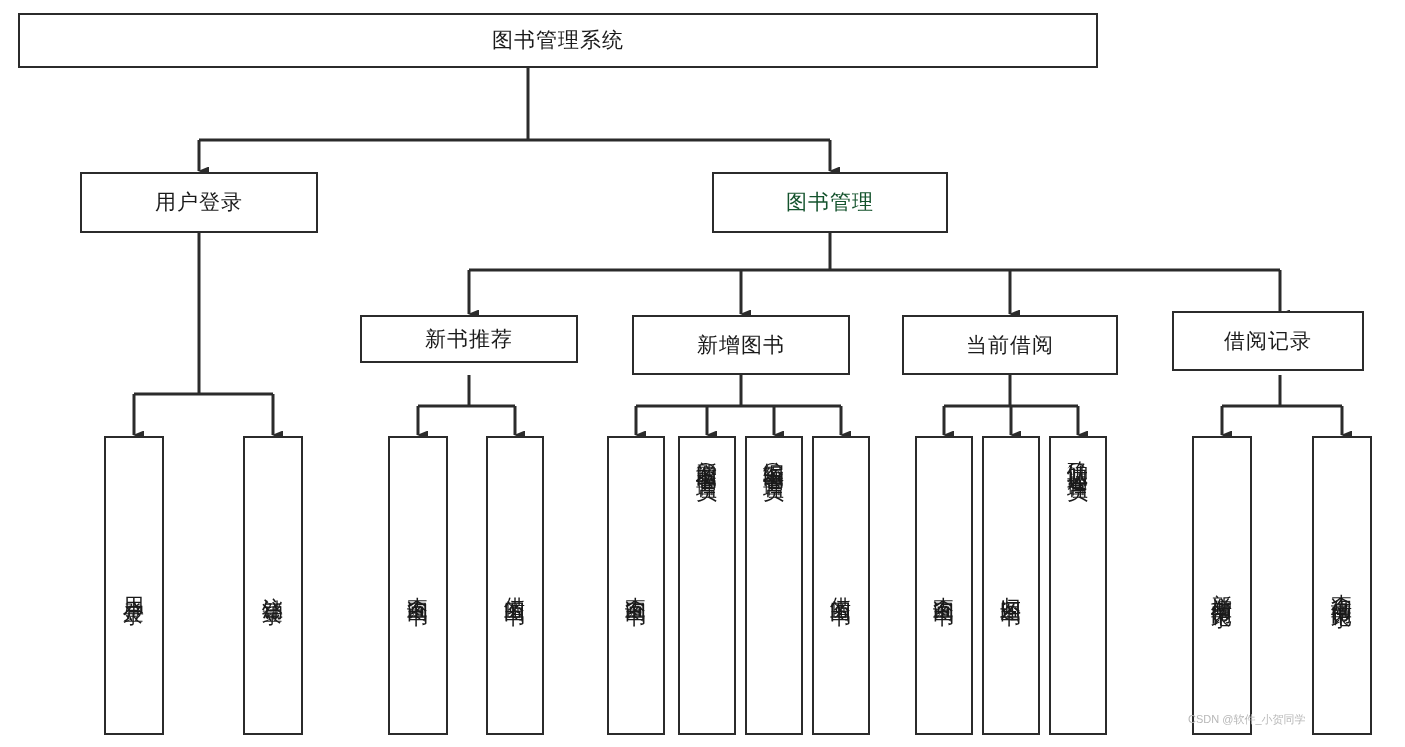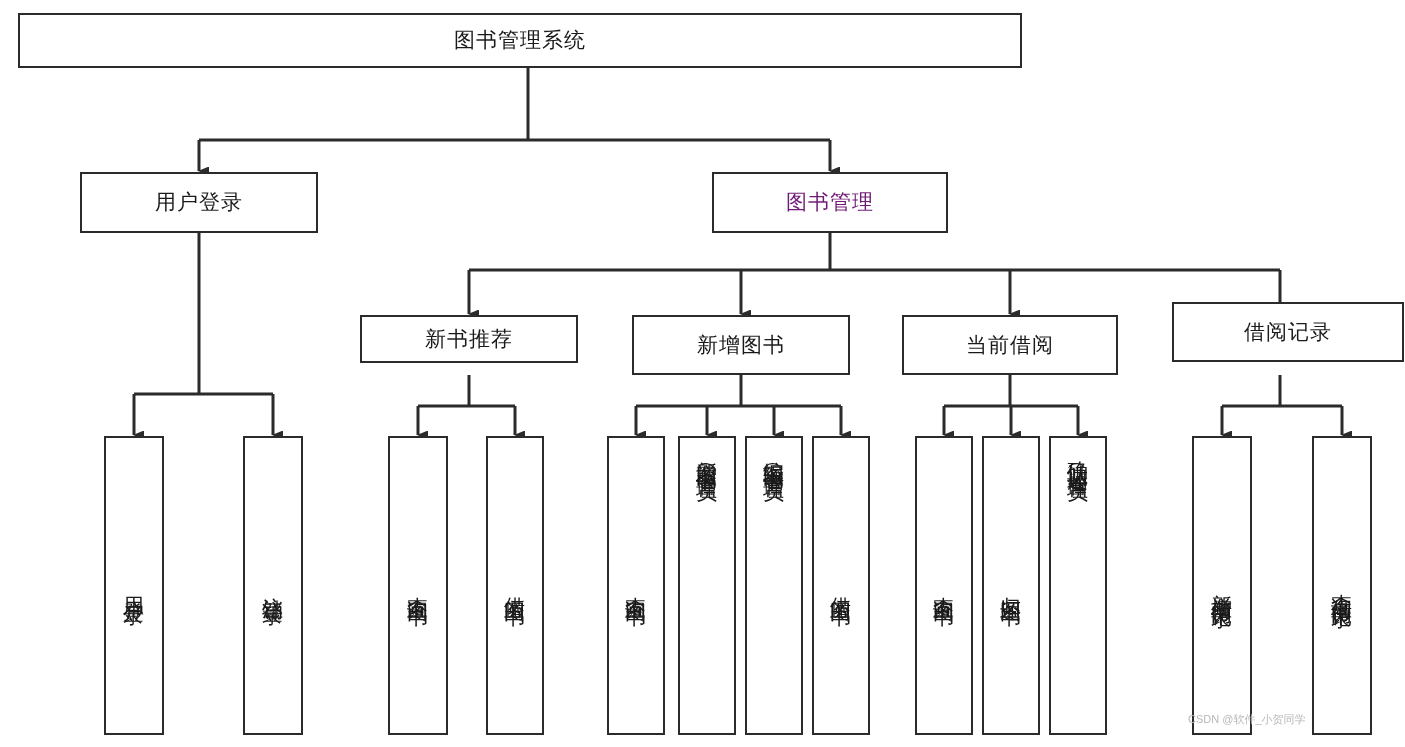--- a/index.html
+++ b/index.html
@@ -112,39 +112,39 @@
         <line x1="1011" y1="406" x2="1011" y2="435" stroke="#2b2b2b" stroke-width="3" marker-end="url(#arrowhead)"></line>
         <line x1="1078" y1="406" x2="1078" y2="435" stroke="#2b2b2b" stroke-width="3" marker-end="url(#arrowhead)"></line>
         <line x1="1280" y1="375" x2="1280" y2="406" stroke="#2b2b2b" stroke-width="3"></line>
         <line x1="1222" y1="406" x2="1342" y2="406" stroke="#2b2b2b" stroke-width="3"></line>
         <line x1="1222" y1="406" x2="1222" y2="435" stroke="#2b2b2b" stroke-width="3" marker-end="url(#arrowhead)"></line>
         <line x1="1342" y1="406" x2="1342" y2="435" stroke="#2b2b2b" stroke-width="3" marker-end="url(#arrowhead)"></line>
       </g>
   </svg>
 
   <div id="node-layer">
-      <div class="node-box" style="left: 18px; top: 13px; width: 1004px; height: 55px; border-color: rgb(43, 43, 43);">
+      <div class="node-box" style="left: 18px; top: 13px; width: 1080px; height: 55px; border-color: rgb(43, 43, 43);">
         <span class="node-label" style="color: rgb(26, 26, 26);">图书管理系统</span>
       </div>
       <div class="node-box" style="left: 80px; top: 172px; width: 238px; height: 61px; border-color: rgb(43, 43, 43);">
         <span class="node-label" style="color: rgb(26, 26, 26);">用户登录</span>
       </div>
       <div class="node-box" style="left: 712px; top: 172px; width: 236px; height: 61px; border-color: rgb(43, 43, 43);">
-        <span class="node-label" style="color: #701a75;">图书管理</span>
+        <span class="node-label" style="color: #14532d;">图书管理</span>
       </div>
       <div class="node-box" style="left: 360px; top: 315px; width: 218px; height: 48px; border-color: rgb(43, 43, 43);">
         <span class="node-label" style="color: rgb(26, 26, 26);">新书推荐</span>
       </div>
       <div class="node-box" style="left: 632px; top: 315px; width: 218px; height: 60px; border-color: rgb(43, 43, 43);">
         <span class="node-label" style="color: rgb(26, 26, 26);">新增图书</span>
       </div>
       <div class="node-box" style="left: 902px; top: 315px; width: 216px; height: 60px; border-color: rgb(43, 43, 43);">
         <span class="node-label" style="color: rgb(26, 26, 26);">当前借阅</span>
       </div>
-      <div class="node-box" style="left: 1172px; top: 302px; width: 232px; height: 60px; border-color: rgb(43, 43, 43);">
+      <div class="node-box" style="left: 1172px; top: 311px; width: 192px; height: 60px; border-color: rgb(43, 43, 43);">
         <span class="node-label" style="color: rgb(26, 26, 26);">借阅记录</span>
       </div>
       <div class="node-box vertical centered" style="left: 104px; top: 436px; width: 60px; height: 299px; border-color: rgb(43, 43, 43);">
         <span class="node-label" style="color: rgb(26, 26, 26);">用户登录</span>
       </div>
       <div class="node-box vertical centered" style="left: 243px; top: 436px; width: 60px; height: 299px; border-color: rgb(43, 43, 43);">
         <span class="node-label" style="color: rgb(26, 26, 26);">注销登录</span>
       </div>
       <div class="node-box vertical centered" style="left: 388px; top: 436px; width: 60px; height: 299px; border-color: rgb(43, 43, 43);">
         <span class="node-label" style="color: rgb(26, 26, 26);">查询图书</span>

